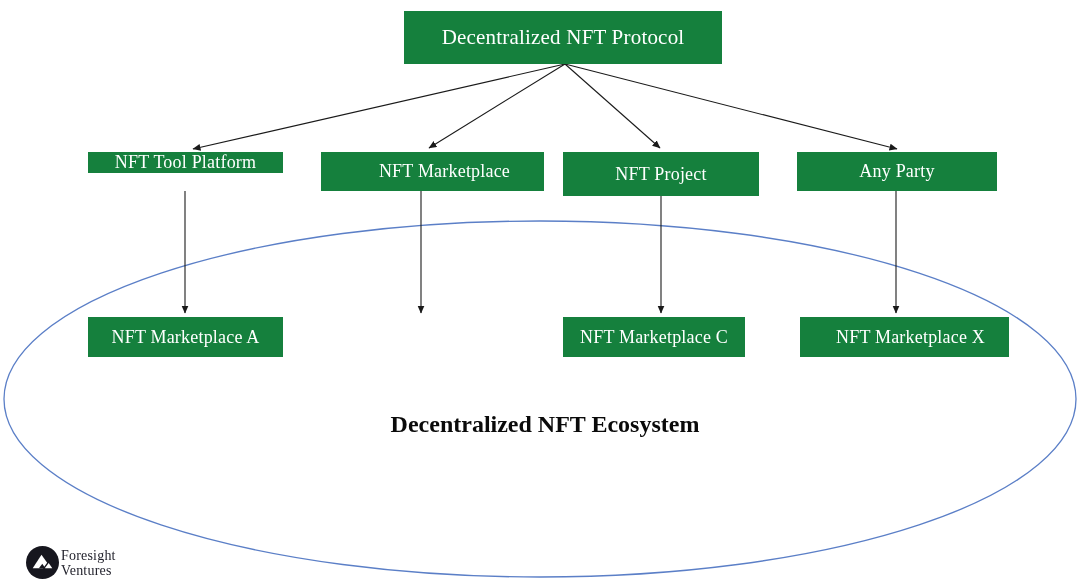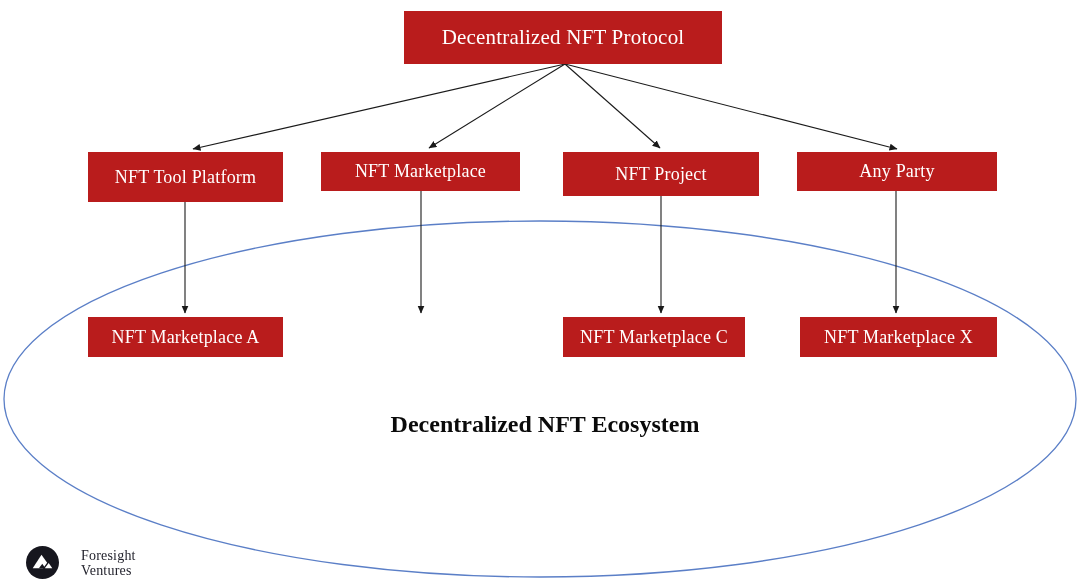--- a/index.html
+++ b/index.html
@@ -12,21 +12,21 @@
     font-family: "Liberation Serif", "DejaVu Serif", serif;
   }
   .connectors {
     position: absolute;
     left: 0; top: 0;
     width: 1080px; height: 587px;
     z-index: 1;
   }
   .node {
     position: absolute;
-    background: #b91c1c;
+    background: #15803d;
     color: #ffffff;
     display: flex;
     align-items: center;
     justify-content: center;
     text-align: center;
     z-index: 2;
     font-size: 18px;
     letter-spacing: 0.2px;
   }
   .node.root { font-size: 21px; }
@@ -41,21 +41,21 @@
     font-size: 24px;
     line-height: 24px;
     z-index: 2;
   }
   .brand {
     position: absolute;
     left: 26px;
     top: 546px;
     display: flex;
     align-items: center;
-    gap: 22px;
+    gap: 2px;
     z-index: 3;
   }
   .brand-mark { width: 33px; height: 33px; display: block; }
   .brand-text {
     color: #24242e;
     font-size: 14px;
     line-height: 15px;
     letter-spacing: 0.2px;
   }
 </style>
@@ -79,28 +79,28 @@
     <line x1="565" y1="64" x2="897" y2="149" stroke="#1a1a1a" stroke-width="1.1" marker-end="url(#arrow)"></line>
 
     <line x1="185" y1="191" x2="185" y2="313" stroke="#1a1a1a" stroke-width="1.1" marker-end="url(#arrow)"></line>
     <line x1="421" y1="191" x2="421" y2="313" stroke="#1a1a1a" stroke-width="1.1" marker-end="url(#arrow)"></line>
     <line x1="661" y1="191" x2="661" y2="313" stroke="#1a1a1a" stroke-width="1.1" marker-end="url(#arrow)"></line>
     <line x1="896" y1="191" x2="896" y2="313" stroke="#1a1a1a" stroke-width="1.1" marker-end="url(#arrow)"></line>
   </svg>
 
   <div class="node root" style="left:404px; top:11px; width:318px; height:53px;">Decentralized NFT Protocol</div>
 
-  <div class="node" style="left:88px; top:152px; width:195px; height:50px;">NFT Tool Platform</div>
-  <div class="node" style="left:321px; top:152px; width:199px; height:39px;">NFT Marketplace</div>
+  <div class="node" style="left:88px; top:152px; width:195px; height:21px;">NFT Tool Platform</div>
+  <div class="node" style="left:321px; top:152px; width:199px; height:39px;padding-left:24px;">NFT Marketplace</div>
   <div class="node" style="left:563px; top:152px; width:196px; height:44px;">NFT Project</div>
   <div class="node" style="left:88px; top:317px; width:195px; height:40px;">NFT Marketplace A</div>
 
   <div class="node" style="left:797px; top:152px; width:200px; height:39px;">Any Party</div>
   <div class="node" style="left:563px; top:317px; width:182px; height:40px;">NFT Marketplace C</div>
-  <div class="node" style="left:800px; top:317px; width:197px; height:40px;">NFT Marketplace X</div>
+  <div class="node" style="left:800px; top:317px; width:197px; height:40px;padding-left:12px;">NFT Marketplace X</div>
 
   <div class="ecosystem-label">
     <div>Decentralized NFT Ecosystem</div>
   </div>
 
   <div class="brand">
     <svg class="brand-mark" viewBox="0 0 32 32" xmlns="http://www.w3.org/2000/svg">
       <circle cx="16" cy="16" r="16" fill="#16161e"></circle>
       <path d="M6.5 21.5 L15 8.5 L20.5 16.2 L16.6 21.5 Z" fill="#ffffff"></path>
       <path d="M18.2 21.5 L22 16.6 L25.5 21.5 Z" fill="#ffffff"></path>

